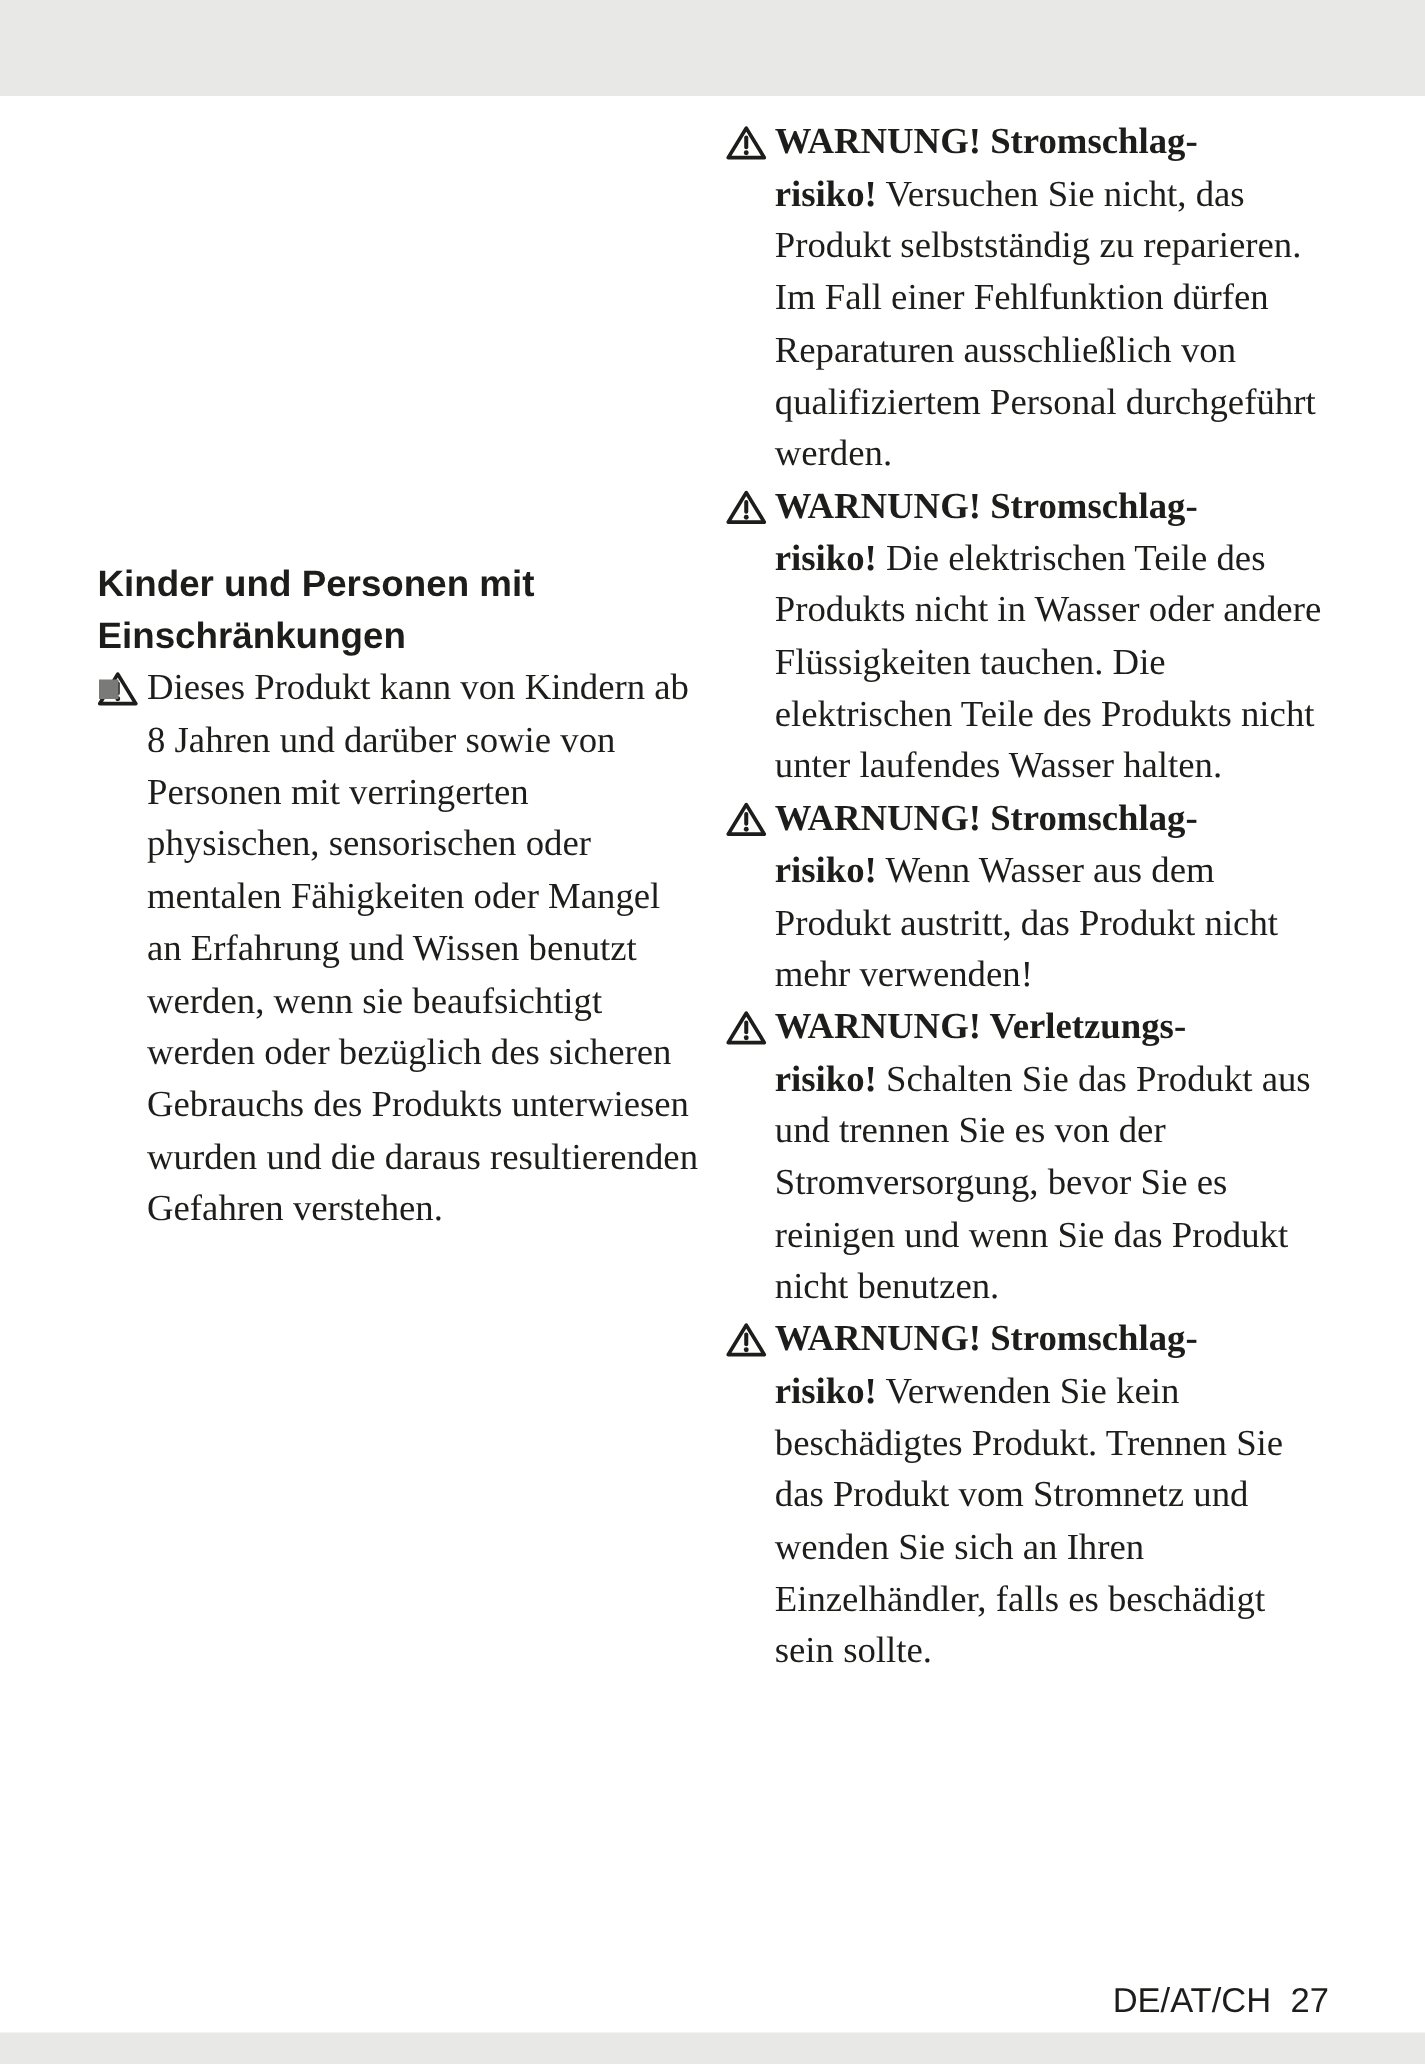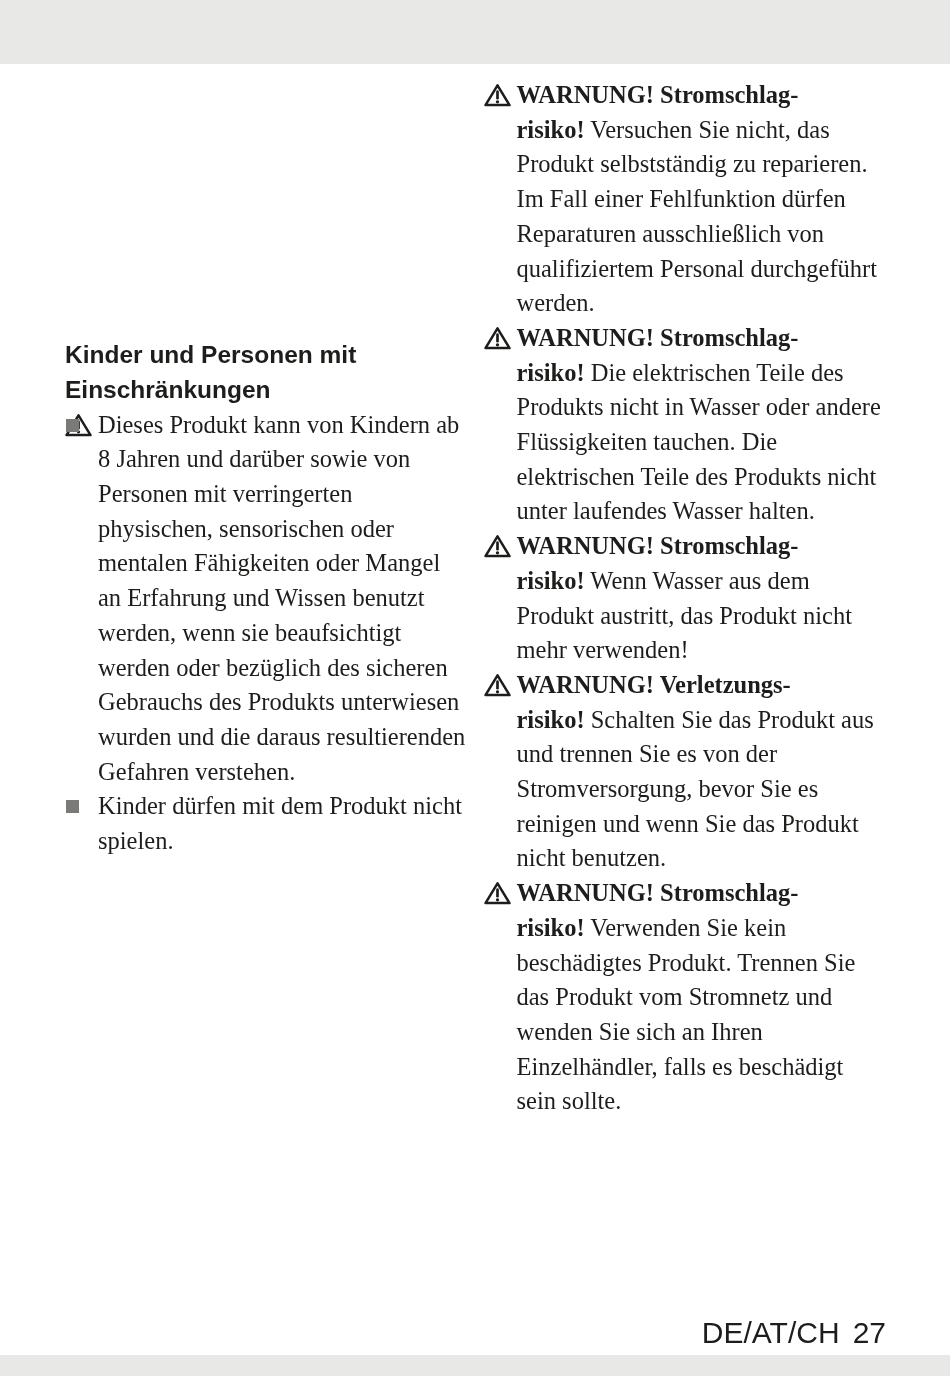--- a/index.html
+++ b/index.html
@@ -70,21 +70,21 @@
   }
   .warn-title {
     font-weight: 700;
     white-space: pre-wrap;
   }
   .warn-title.block-title { display: block; }
   .footer {
     position: absolute;
     right: 64px;
     bottom: 30px;
-    font-size: 30px;
+    font-size: 23px;
     line-height: 26px;
     color: var(--text, #1d1d1b);
     text-align: center;
   }
   .footer .page-num { margin-left: 13px; }
 </style>
 </head>
 <body>
 
 <div class="top-bar"></div>
@@ -104,24 +104,20 @@
       </span>
       <p class="txt">
       </p>
     </div>
 
     <div class="block">
       <span class="marker sq"></span>
       <p class="txt">Dieses Produkt kann von Kindern ab 8 Jahren und darüber sowie von Personen mit verringerten physischen, sensorischen oder mentalen Fähigkeiten oder Mangel an Erfahrung und Wissen benutzt werden, wenn sie beaufsichtigt werden oder bezüglich des sicheren Gebrauchs des Produkts unterwiesen wurden und die daraus resultierenden Gefahren verstehen.</p>
     </div>
 
-    <div class="block">
-      <span class="marker sq"></span>
-      <p class="txt">Kinder dürfen mit dem Produkt nicht spielen.</p>
-    </div>
 
   </section>
 
   <section class="col">
 
     <div class="block">
       <span class="marker tri">
         <svg viewBox="0 0 28 25" width="27" height="24" aria-hidden="true">
           <path d="M14 2.5 L26.5 23 H1.5 Z" fill="none" stroke="currentColor" stroke-width="2.6" stroke-linejoin="round"></path>
           <path d="M14 9 V15.8" stroke="currentColor" stroke-width="2.8" stroke-linecap="round"></path>

